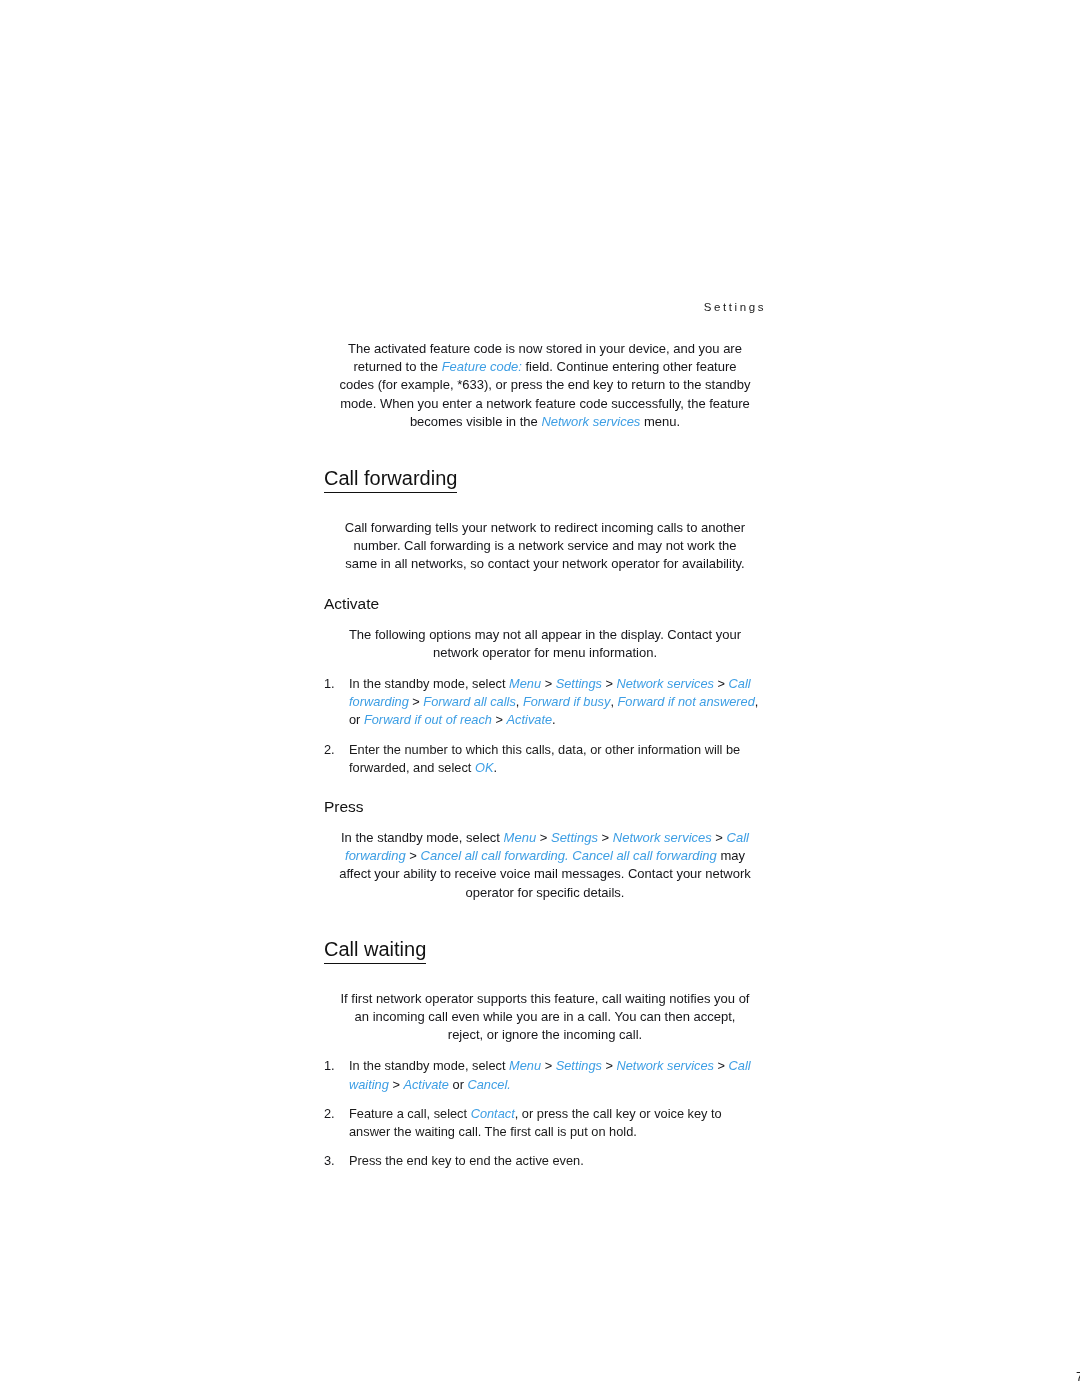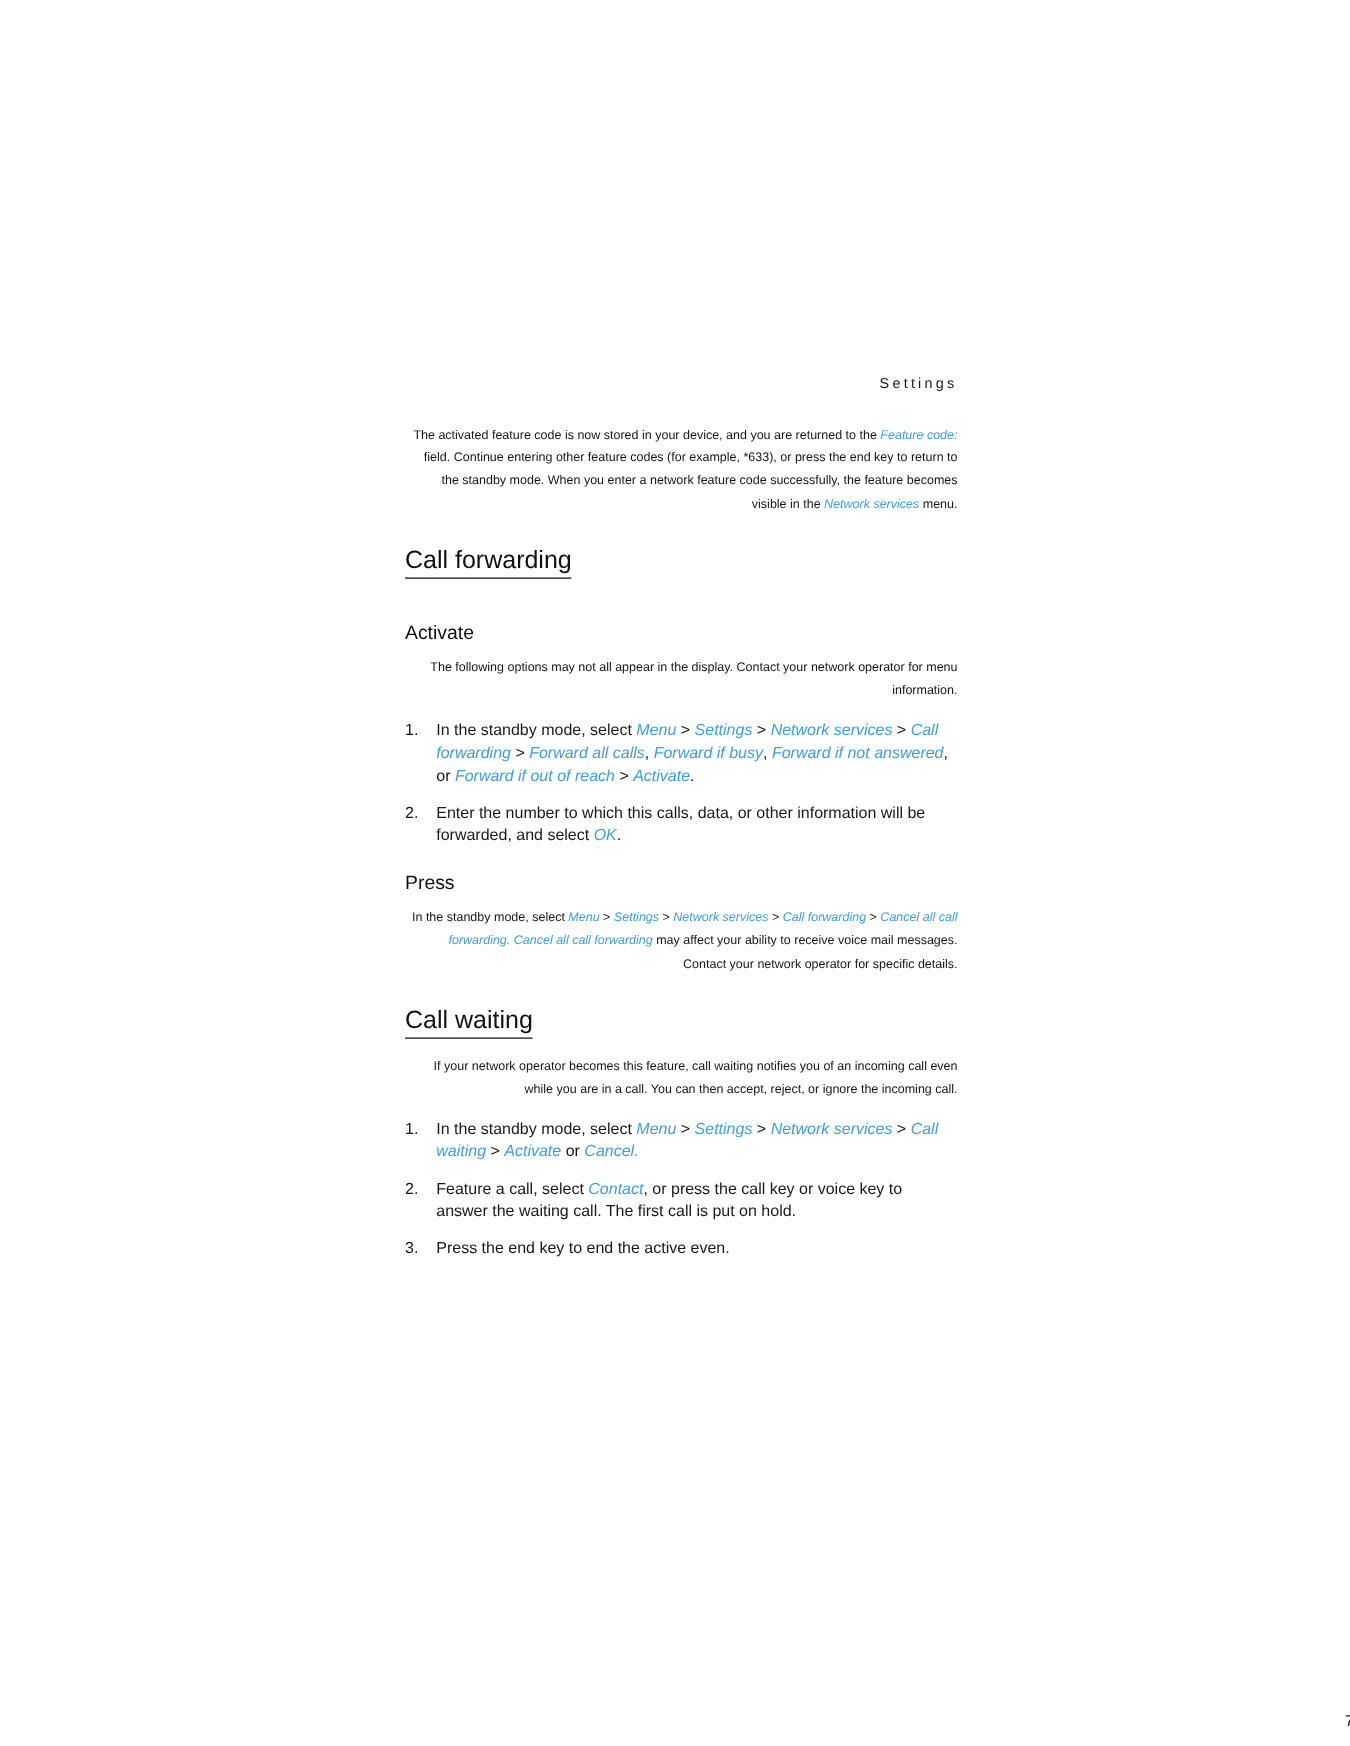--- a/index.html
+++ b/index.html
@@ -32,25 +32,25 @@
   .running-head {
     text-align: right;
     font-size: 11.5px;
     letter-spacing: 2.6px;
     color: #1a1a1a;
     font-weight: 400;
     margin: 0 0 26px 0;
     line-height: 14px;
   }
   p.body {
-    margin: 0;
-    font-size: 10px;
+    margin: 12px;
+    font-size: 13px;
     line-height: 18.2px;
     color: #16161a;
-    text-align: right;
+    text-align: center;
   }
   h2.h-main {
     font-size: 20px;
     font-weight: 400;
     color: #111111;
     margin: 22px 0 14px 0;
     line-height: 26px;
     display: inline-block;
     border-bottom: 1.4px solid #111111;
     padding-bottom: 1px;
@@ -117,20 +117,21 @@
   <div class="content-col">
 
     <div class="running-head">Settings</div>
 
     <p class="body"><span>The activated feature code is now stored in your device, and you are returned to the </span><span class="ui">Feature code:</span><span> field. Continue entering other feature codes (for example, *633), or press the end key to return to the standby mode. When you enter a network feature code successfully, the feature becomes visible in the </span><span class="ui">Network services</span><span> menu.</span></p>
 
     <div class="h-main-wrap">
       <h2 class="h-main">Call forwarding</h2>
     </div>
 
+    <p class="body">Call forwarding tells your network to redirect incoming calls to another number. Call forwarding is a network service and may not work the same in all networks, so contact your network operator for availability.</p>
 
     <h3 class="h-sub">Activate</h3>
 
     <p class="body">The following options may not all appear in the display. Contact your network operator for menu information.</p>
 
     <ol class="steps">
       <li>
         <span class="num">1.</span><span>In the standby mode, select </span><span class="ui">Menu</span><span class="sep"> &gt; </span><span class="ui">Settings</span><span class="sep"> &gt; </span><span class="ui">Network services</span><span class="sep"> &gt; </span><span class="ui">Call forwarding</span><span class="sep"> &gt; </span><span class="ui">Forward all calls</span><span class="sep">, </span><span class="ui">Forward if busy</span><span class="sep">, </span><span class="ui">Forward if not answered</span><span class="sep">, or </span><span class="ui">Forward if out of reach</span><span class="sep"> &gt; </span><span class="ui">Activate</span><span class="sep">.</span>
       </li>
       <li>
@@ -139,21 +140,21 @@
     </ol>
 
     <h3 class="h-sub">Press</h3>
 
     <p class="body"><span>In the standby mode, select </span><span class="ui">Menu</span><span class="sep"> &gt; </span><span class="ui">Settings</span><span class="sep"> &gt; </span><span class="ui">Network services</span><span class="sep"> &gt; </span><span class="ui">Call forwarding</span><span class="sep"> &gt; </span><span class="ui">Cancel all call forwarding.</span><span class="sep"> </span><span class="ui">Cancel all call forwarding</span><span> may affect your ability to receive voice mail messages. Contact your network operator for specific details.</span></p>
 
     <div class="h-main-wrap">
       <h2 class="h-main">Call waiting</h2>
     </div>
 
-    <p class="body">If your network operator becomes this feature, call waiting notifies you of an incoming call even while you are in a call. You can then accept, reject, or ignore the incoming call.</p>
+    <p class="body">If first network operator supports this feature, call waiting notifies you of an incoming call even while you are in a call. You can then accept, reject, or ignore the incoming call.</p>
 
     <ol class="steps">
       <li>
         <span class="num">1.</span><span>In the standby mode, select </span><span class="ui">Menu</span><span class="sep"> &gt; </span><span class="ui">Settings</span><span class="sep"> &gt; </span><span class="ui">Network services</span><span class="sep"> &gt; </span><span class="ui">Call waiting</span><span class="sep"> &gt; </span><span class="ui">Activate</span><span class="sep"> or </span><span class="ui">Cancel.</span>
       </li>
       <li>
         <span class="num">2.</span><span>Feature a call, select </span><span class="ui">Contact</span><span>, or press the call key or voice key to answer the waiting call. The first call is put on hold.</span>
       </li>
       <li>
         <span class="num">3.</span><span>Press the end key to end the active even.</span>

